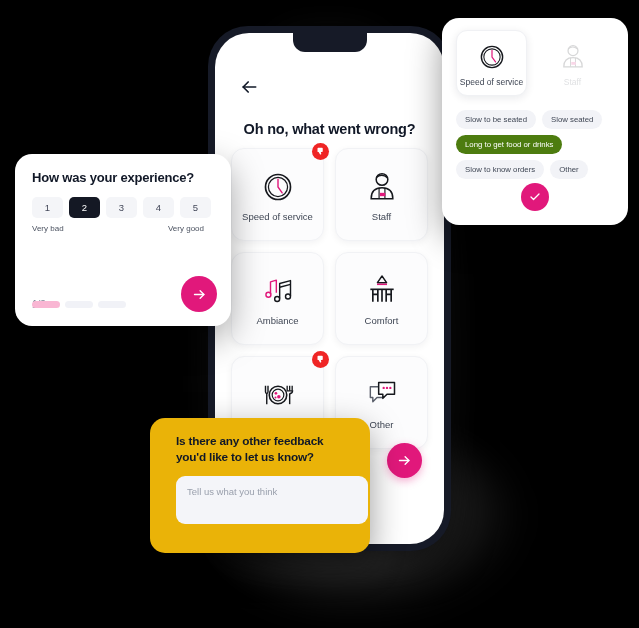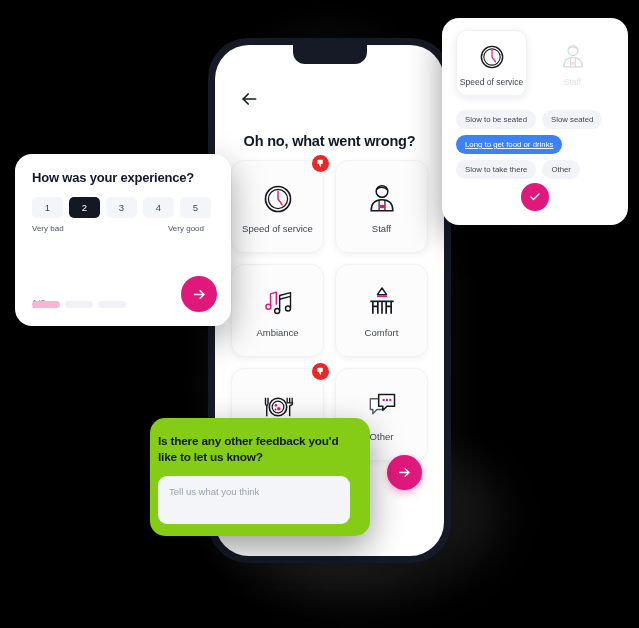--- a/index.html
+++ b/index.html
@@ -37,21 +37,21 @@
     width: 300px;
     height: 180px;
     border-radius: 50%;
     background: radial-gradient(ellipse at 45% 45%, rgba(255,255,255,0.30) 0%, rgba(255,255,255,0.12) 45%, rgba(255,255,255,0) 75%);
     filter: blur(18px);
   }
 
   .phone-frame {
     position: absolute;
     left: 208px;
-    top: 38px;
+    top: 26px;
     width: 243px;
     height: 525px;
     background: #161a27;
     border-radius: 40px;
     box-shadow: 0 10px 40px rgba(0,0,0,0.8);
   }
   .phone-screen {
     position: absolute;
     left: 7px;
     top: 7px;
@@ -284,21 +284,21 @@
     background: #f2f3f7;
     border: none;
     border-radius: 11px;
     padding: 5px 9px;
     font-family: "Liberation Sans", sans-serif;
     font-size: 7.8px;
     color: #3f4654;
     cursor: pointer;
     white-space: nowrap;
   }
-  .tag.sel { background: #3b82f6; color: #ffffff; text-decoration: underline; }
+  .tag.sel { background: #4d7c0f; color: #ffffff; }
 
   .tag-confirm {
     position: absolute;
     left: 50%;
     transform: translateX(-50%);
     bottom: 14px;
     width: 28px;
     height: 28px;
     border-radius: 50%;
     background: #e1187b;
@@ -309,25 +309,25 @@
     cursor: pointer;
   }
   .tag-confirm svg { width: 12px; height: 12px; color: #fff; }
 
   
   .fb-card {
     position: absolute;
     left: 150px;
     top: 418px;
     width: 220px;
-    height: 118px;
-    background: #84cc16;
+    height: 135px;
+    background: #eab308;
     border-radius: 15px;
     box-shadow: 0 12px 34px rgba(0,0,0,0.4);
-    padding: 16px 14px 0 8px;
+    padding: 16px 14px 0 26px;
   }
   .fb-title {
     font-size: 11.8px;
     font-weight: bold;
     color: #111827;
     line-height: 1.35;
     letter-spacing: -0.2px;
   }
   .fb-input {
     margin-top: 10px;
@@ -511,21 +511,21 @@
 
     <div class="tag-rows">
       <div class="tag-row">
         <button class="tag">Slow to be seated</button>
         <button class="tag">Slow seated</button>
       </div>
       <div class="tag-row">
         <button class="tag sel">Long to get food or drinks</button>
       </div>
       <div class="tag-row">
-        <button class="tag">Slow to take there</button>
+        <button class="tag">Slow to know orders</button>
         <button class="tag">Other</button>
       </div>
     </div>
 
     <button class="tag-confirm">
       <svg viewBox="0 0 24 24" fill="none" stroke="currentColor" stroke-width="2.6" stroke-linecap="round" stroke-linejoin="round">
         <polyline points="20 6 9 17 4 12"></polyline>
       </svg>
     </button>
   </div>

